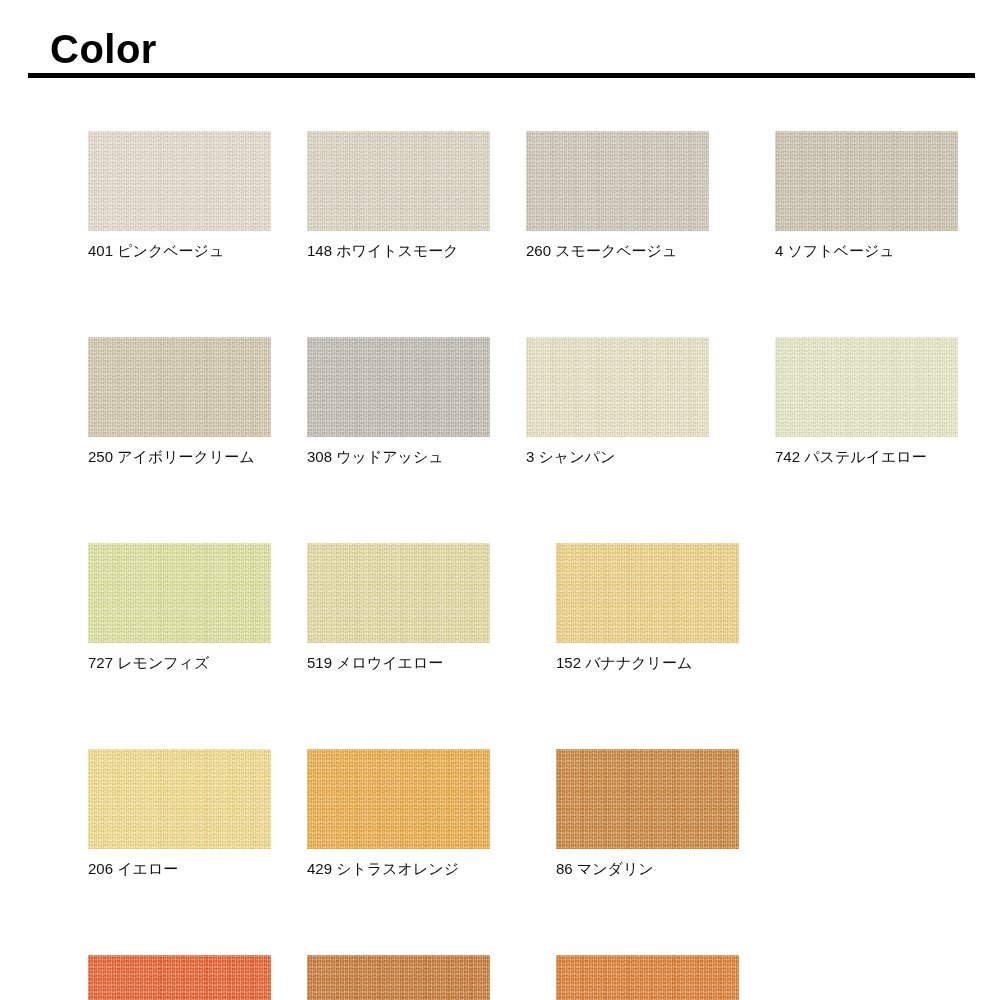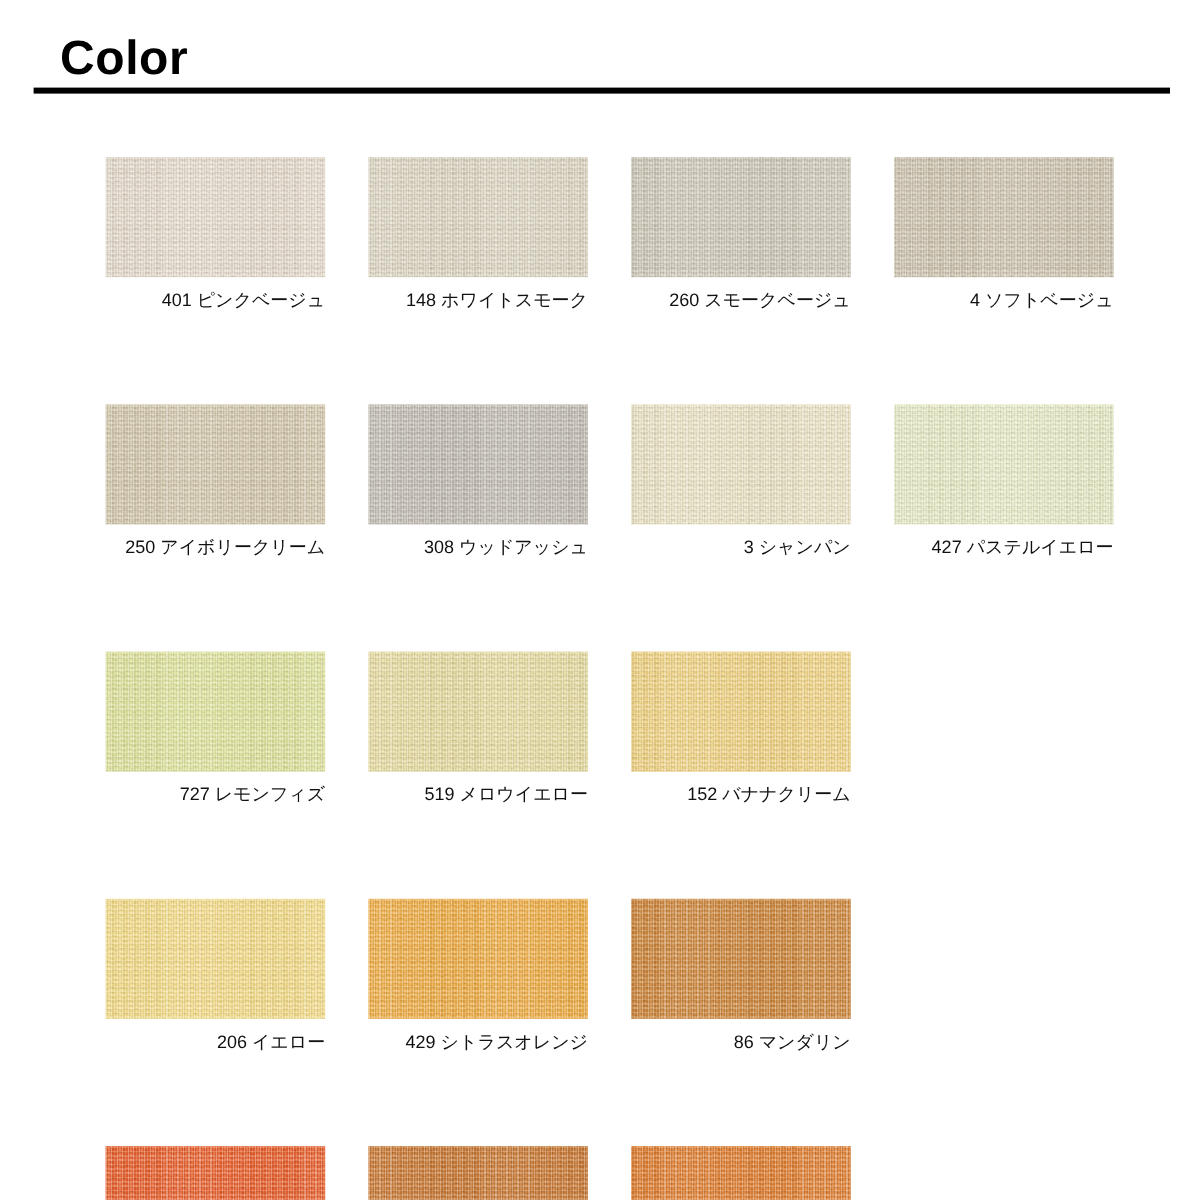--- a/index.html
+++ b/index.html
@@ -58,23 +58,23 @@
     flex-direction: row;
     margin-bottom: 76px;
   }
   .swatch-row:last-child { margin-bottom: 0; }
 
   .swatch-cell {
     width: 183px;
     margin-right: 36px;
     display: flex;
     flex-direction: column;
-    align-items: flex-end;
-  }
-  .swatch-cell:last-child { margin-right: 0; }
+    align-items: flex-start;
+  }
+  .swatch-cell:last-child { margin-right: 0; margin-left: 30px; }
 
   .swatch-chip {
     width: 183px;
     height: 100px;
     position: relative;
     overflow: hidden;
   }
   
   .swatch-chip::before {
     content: "";
@@ -163,21 +163,21 @@
       <div class="swatch-cell">
         <div class="swatch-chip" style="background-color: rgb(194, 188, 178);"></div>
         <div class="swatch-label">308 ウッドアッシュ</div>
       </div>
       <div class="swatch-cell">
         <div class="swatch-chip" style="background-color: rgb(236, 228, 196);"></div>
         <div class="swatch-label">3 シャンパン</div>
       </div>
       <div class="swatch-cell">
         <div class="swatch-chip" style="background-color: rgb(233, 236, 198);"></div>
-        <div class="swatch-label">427 パステルイエロー</div>
+        <div class="swatch-label">742 パステルイエロー</div>
       </div>
     </div>
     <div class="swatch-row">
       <div class="swatch-cell">
         <div class="swatch-chip" style="background-color: rgb(224, 228, 154);"></div>
         <div class="swatch-label">727 レモンフィズ</div>
       </div>
       <div class="swatch-cell">
         <div class="swatch-chip" style="background-color: rgb(232, 220, 159);"></div>
         <div class="swatch-label">519 メロウイエロー</div>

